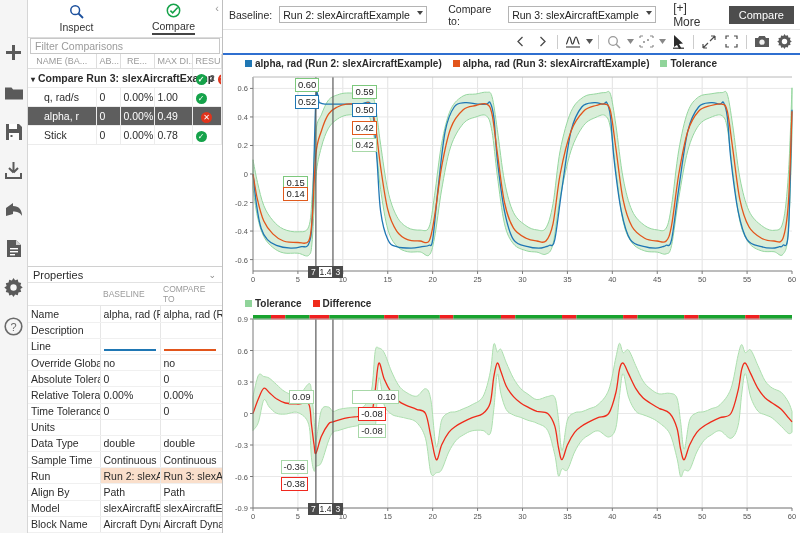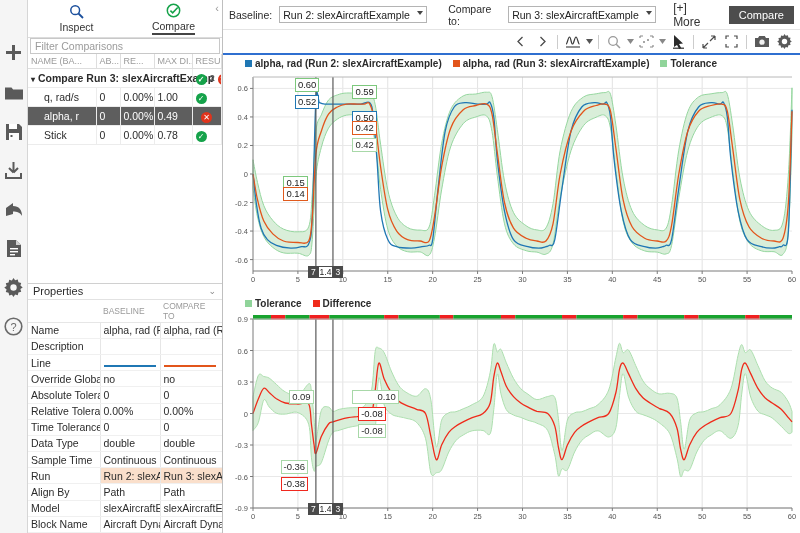--- a/index.html
+++ b/index.html
@@ -39,21 +39,21 @@
   .sc-red { color:#e0341c; }
   .sc-orange { color:#e08a1c; }
   .less { position:absolute; right:6px; bottom:1px; font-size:10px; color:#444; }
 
   
   .filter { margin:0 2px 0 2px; height:16px; border:1px solid #c8c8c8; background:#fff;
             display:flex; align-items:center; padding:0 4px; color:#9b9b9b; font-size:10.5px; }
 
   
   .tbl { width:100%; border-collapse:collapse; font-size:10.5px; table-layout:fixed; }
-  .tbl th { font-weight:normal; color:#9a9a9a; font-size:9px; text-align:left;
+  .tbl th { font-weight:normal; color:#9a9a9a; font-size:9px; text-align:center;
             padding:2px 3px; border-right:1px solid #dedede; border-bottom:1px solid #dedede;
             white-space:nowrap; overflow:hidden; }
   .tbl td { padding:2px 3px; border-right:1px solid #ececec; border-bottom:1px solid #ececec;
             white-space:nowrap; overflow:hidden; height:15px; }
   .tbl tr.sel td { background:#5e5e5e; color:#fff; }
   .grouprow td { font-weight:bold; }
   .indent { padding-left:16px !important;margin-top:48px; }
   .ok { display:inline-block; width:11px; height:11px; border-radius:50%; background:#15a24a;
         color:#fff; font-size:8px; text-align:center; line-height:11px; vertical-align:-1px; }
   .bad { display:inline-block; width:11px; height:11px; border-radius:50%; background:#e0341c;
@@ -307,20 +307,25 @@
           </tr>
           <tr>
             <td class="lbl">Relative Tolerance</td>
             <td class="valb">0.00%</td>
             <td class="valc">0.00%</td>
           </tr>
           <tr>
             <td class="lbl">Time Tolerance</td>
             <td class="valb">0</td>
             <td class="valc">0</td>
+          </tr>
+          <tr>
+            <td class="lbl">Units</td>
+            <td class="valb"></td>
+            <td class="valc"></td>
           </tr>
           <tr>
             <td class="lbl">Data Type</td>
             <td class="valb">double</td>
             <td class="valc">double</td>
           </tr>
           <tr>
             <td class="lbl">Sample Time</td>
             <td class="valb">Continuous</td>
             <td class="valc">Continuous</td>
@@ -528,21 +533,21 @@
             <text x="479.1666666666667" y="211" text-anchor="middle" font-size="7.5" fill="#555" font-family="Liberation Sans, sans-serif">50</text>
             <line x1="524.0833333333333" y1="200" x2="524.0833333333333" y2="203" stroke="#7a7a7a" stroke-width="1"></line>
             <text x="524.0833333333333" y="211" text-anchor="middle" font-size="7.5" fill="#555" font-family="Liberation Sans, sans-serif">55</text>
             <line x1="569" y1="200" x2="569" y2="203" stroke="#7a7a7a" stroke-width="1"></line>
             <text x="569" y="211" text-anchor="middle" font-size="7.5" fill="#555" font-family="Liberation Sans, sans-serif">60</text>
           </svg>
         <div id="ann-top" style="position: absolute; left: 0px; top: 0px; width: 575px; height: 100%; pointer-events: none;">
             <div class="cal green" style="left: 71.875px; top: 22.85px;">0.60</div>
             <div class="cal blue" style="left: 71.875px; top: 40.31px;">0.52</div>
             <div class="cal green" style="left: 129.375px; top: 29.64px;">0.59</div>
-            <div class="cal blue" style="left: 129.375px; top: 48.07px; margin-top: 8px;">0.50</div>
+            <div class="cal blue" style="left: 129.375px; top: 48.07px;">0.50</div>
             <div class="cal orange" style="left: 129.375px; top: 65.53px;">0.42</div>
             <div class="cal plain" style="left: 129.375px; top: 82.99px;">0.42</div>
             <div class="cal green" style="left: 60.375px; top: 121px;">0.15</div>
             <div class="cal orange" style="left: 60.375px; top: 132.46px;">0.14</div>
             <div class="cursorbadge" style="left: 84.8833px; top: 211px;">
               <span>7</span>
               <span class="mid">1.4</span>
               <span>3</span>
             </div>
           </div>

